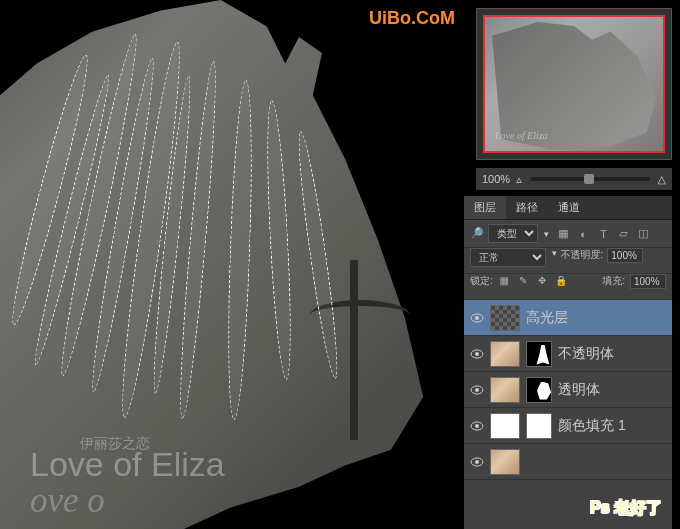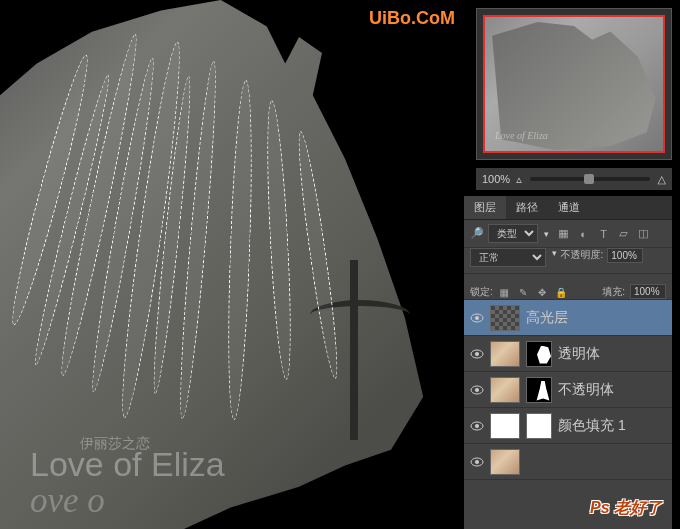--- a/index.html
+++ b/index.html
@@ -37,37 +37,37 @@
 .tab{padding:4px 10px;cursor:pointer}
 .tab.active{background:#424242}
 .filter-row{display:flex;align-items:center;height:28px;padding:0 6px;gap:4px;border-bottom:1px solid #333}
 .filter-sel{background:#333;border:1px solid #555;color:#ccc;font-size:10px;padding:2px 4px;flex:0 0 48px}
 .filter-icons{display:flex;gap:6px;margin-left:4px}
 .fi{width:14px;height:14px;display:flex;align-items:center;justify-content:center;color:#aaa;font-size:11px}
 .blend-row{display:flex;align-items:flex-start;height:26px;padding:0 6px;gap:4px;border-bottom:1px solid #333}
 .blend-sel{background:#333;border:1px solid #555;color:#ccc;font-size:10px;padding:2px 18px 2px 4px;flex:0 0 76px}
 .label-sm{font-size:10px;color:#bbb}
 .pct{background:#333;border:1px solid #555;color:#ccc;font-size:10px;padding:1px 3px;width:36px}
-.lock-row{display:flex;align-items:flex-end;height:26px;padding:0 6px;gap:5px;border-bottom:1px solid #333}
+.lock-row{display:flex;align-items:flex-start;height:26px;padding:0 6px;gap:5px;border-bottom:1px solid #333}
 .lock-icons{display:flex;gap:6px}
 .li{width:13px;height:13px;color:#aaa;font-size:10px;display:flex;align-items:center;justify-content:center}
 .layers{flex:1;overflow:hidden}
 .layer{display:flex;align-items:center;height:36px;padding:0 6px;gap:6px;border-bottom:1px solid #333}
 .layer.sel{background:#5b7aa0}
 .vis{width:14px;height:14px;display:flex;align-items:center;justify-content:center;color:#ccc;cursor:pointer}
 .thumb{width:30px;height:26px;border:1px solid #666;background:#888;flex-shrink:0;position:relative}
 .thumb.checker{background-image:linear-gradient(45deg,#666 25%,transparent 25%,transparent 75%,#666 75%),linear-gradient(45deg,#666 25%,#444 25%,#444 75%,#666 75%);background-size:8px 8px;background-position:0 0,4px 4px}
 .thumb.photo{background:linear-gradient(135deg,#c9a580 0%,#e0c8a8 40%,#b89070 100%)}
 .thumb.white{background:#fff}
 .mask{width:26px;height:26px;border:1px solid #666;background:#000;flex-shrink:0;position:relative}
 .mask-shape{position:absolute;background:#fff}
 .m1{left:10px;top:4px;width:14px;height:18px;clip-path:polygon(20% 100%,0 50%,30% 0,80% 10%,100% 60%,70% 100%)}
 .m2{left:8px;top:3px;width:16px;height:20px;clip-path:polygon(40% 0,60% 0,70% 40%,90% 100%,50% 90%,10% 100%,30% 40%)}
 .lname{flex:1;font-size:14px;white-space:nowrap;overflow:hidden}
-.logo{position:absolute;right:18px;bottom:10px;font-size:16px;font-weight:bold;font-style:italic;color:#c2410c;text-shadow:1px 1px 0 #fff,-1px -1px 0 #fff,1px -1px 0 #fff,-1px 1px 0 #fff}
+.logo{position:absolute;right:18px;bottom:10px;font-size:16px;font-weight:bold;color:#fef9c3;text-shadow:1px 1px 0 #fff,-1px -1px 0 #fff,1px -1px 0 #fff,-1px 1px 0 #fff}
 .chev{font-size:9px;margin-left:2px}
 .eye-svg{width:14px;height:10px}
 </style>
 </head>
 <body>
 
 <div class="canvas">
   <div class="veil"></div>
   <div class="lamp">
     <div class="lamp-post"></div>
@@ -166,44 +166,44 @@
     </div>
     <div class="layer">
       <span class="vis">
           <svg class="eye-svg" viewBox="0 0 14 10">
             <ellipse cx="7" cy="5" rx="6" ry="4" fill="none" stroke="#ccc" stroke-width="1"></ellipse>
             <circle cx="7" cy="5" r="2" fill="#ccc"></circle>
           </svg>
         </span>
       <div class="thumb photo"></div>
       <div class="mask">
+          <div class="mask-shape m2"></div>
+        </div>
+      <span class="lname">不透明体</span>
+    </div>
+    <div class="layer">
+      <span class="vis">
+          <svg class="eye-svg" viewBox="0 0 14 10">
+            <ellipse cx="7" cy="5" rx="6" ry="4" fill="none" stroke="#ccc" stroke-width="1"></ellipse>
+            <circle cx="7" cy="5" r="2" fill="#ccc"></circle>
+          </svg>
+        </span>
+      <div class="thumb photo"></div>
+      <div class="mask">
           <div class="mask-shape m1"></div>
         </div>
       <span class="lname">透明体</span>
     </div>
     <div class="layer">
       <span class="vis">
           <svg class="eye-svg" viewBox="0 0 14 10">
             <ellipse cx="7" cy="5" rx="6" ry="4" fill="none" stroke="#ccc" stroke-width="1"></ellipse>
             <circle cx="7" cy="5" r="2" fill="#ccc"></circle>
           </svg>
         </span>
-      <div class="thumb photo"></div>
-      <div class="mask">
-          <div class="mask-shape m2"></div>
-        </div>
-      <span class="lname">不透明体</span>
-    </div>
-    <div class="layer">
-      <span class="vis">
-          <svg class="eye-svg" viewBox="0 0 14 10">
-            <ellipse cx="7" cy="5" rx="6" ry="4" fill="none" stroke="#ccc" stroke-width="1"></ellipse>
-            <circle cx="7" cy="5" r="2" fill="#ccc"></circle>
-          </svg>
-        </span>
       <div class="thumb white"></div>
       <div class="mask" style="background:#fff"></div>
       <span class="lname">颜色填充 1</span>
     </div>
     <div class="layer">
       <span class="vis">
           <svg class="eye-svg" viewBox="0 0 14 10">
             <ellipse cx="7" cy="5" rx="6" ry="4" fill="none" stroke="#ccc" stroke-width="1"></ellipse>
             <circle cx="7" cy="5" r="2" fill="#ccc"></circle>
           </svg>

